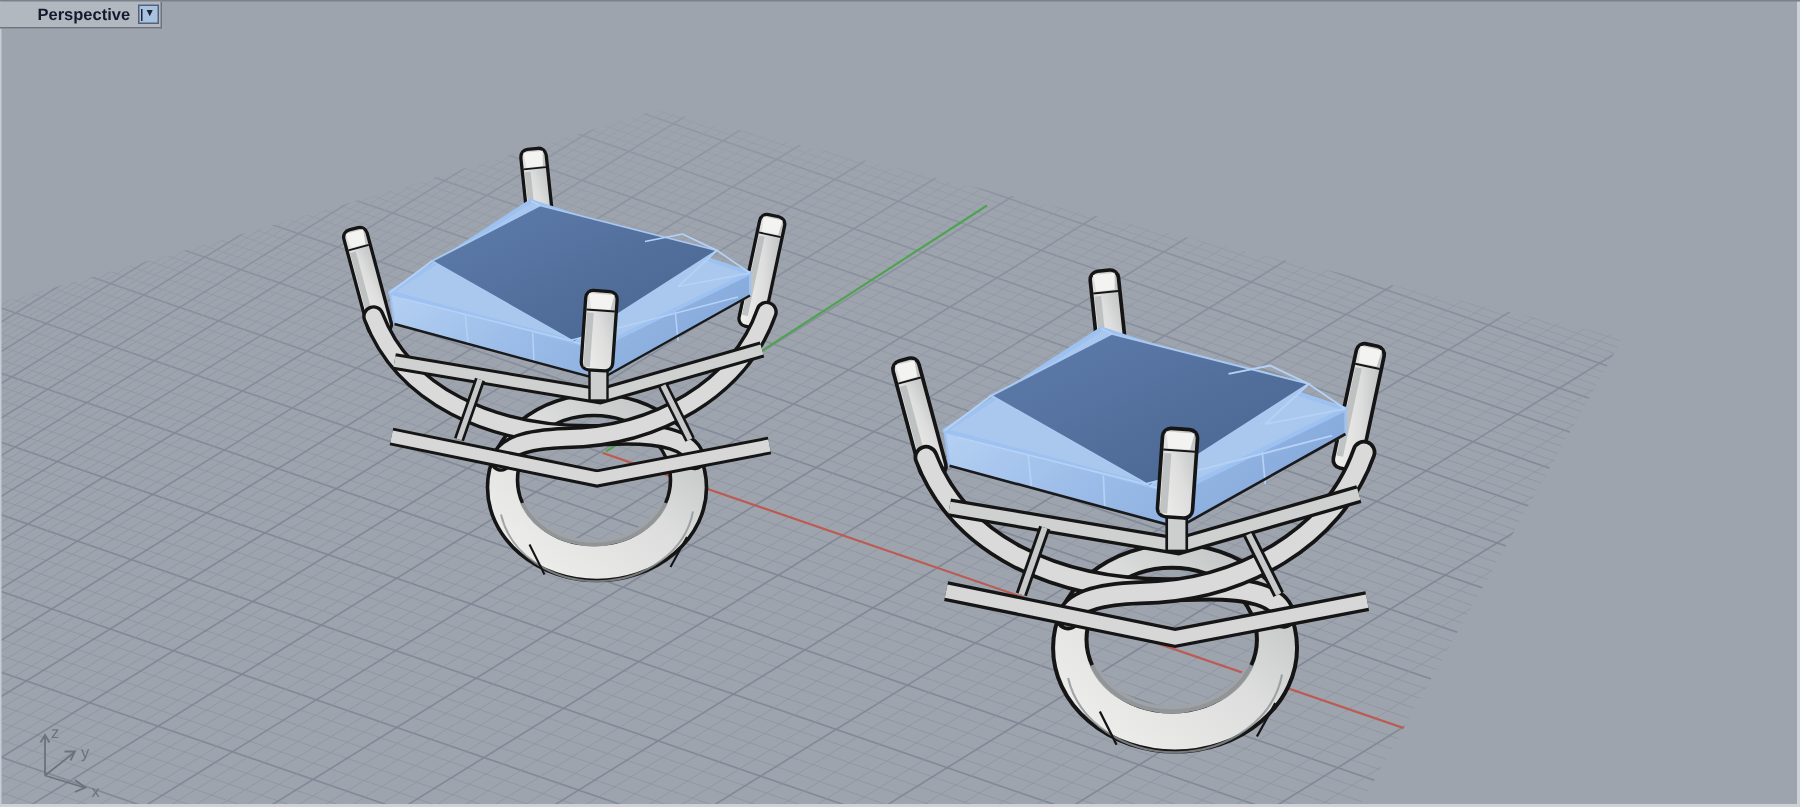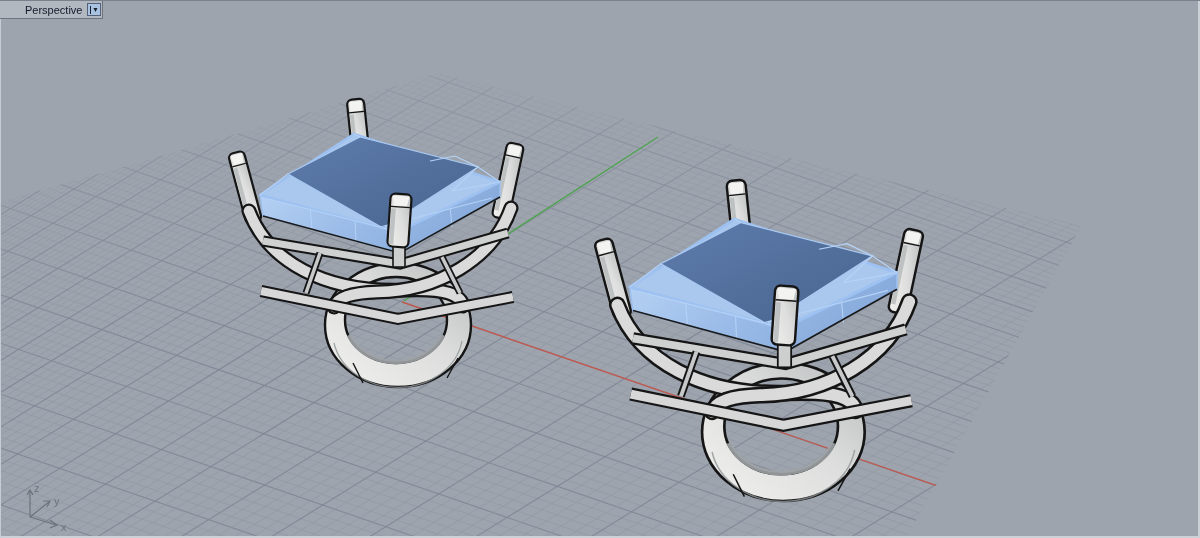--- a/index.html
+++ b/index.html
@@ -17,21 +17,21 @@
   #scene{position:absolute;left:0;top:0;width:1200px;height:538px;display:block;}
   
   #title-chip{
     position:absolute;left:0;top:0;height:17px;z-index:5;
     display:flex;align-items:center;
     background:var(--c-topbar,#b2b8c0);
     border-right:1px solid #6d747e;border-bottom:1px solid #6d747e;
     padding:0 0 0 5px;
   }
   #title-chip .vp-label{
-    font-size:11px;font-weight:normal;letter-spacing:0;
+    font-size:11px;font-weight:bold;letter-spacing:0;
     color:var(--c-topbar_text,#111b2b);
     padding-right:5px;white-space:nowrap;cursor:pointer;padding-left:20px;
   }
   #menu-btn{
     width:14px;height:13px;margin-right:1px;
     background:#a9c2e0;border:1px solid #55617a;
     display:flex;align-items:center;justify-content:center;
     cursor:pointer;box-sizing:border-box;
   }
   #menu-btn .bar{width:1px;height:8px;background:#1a2433;margin-right:1px;}

